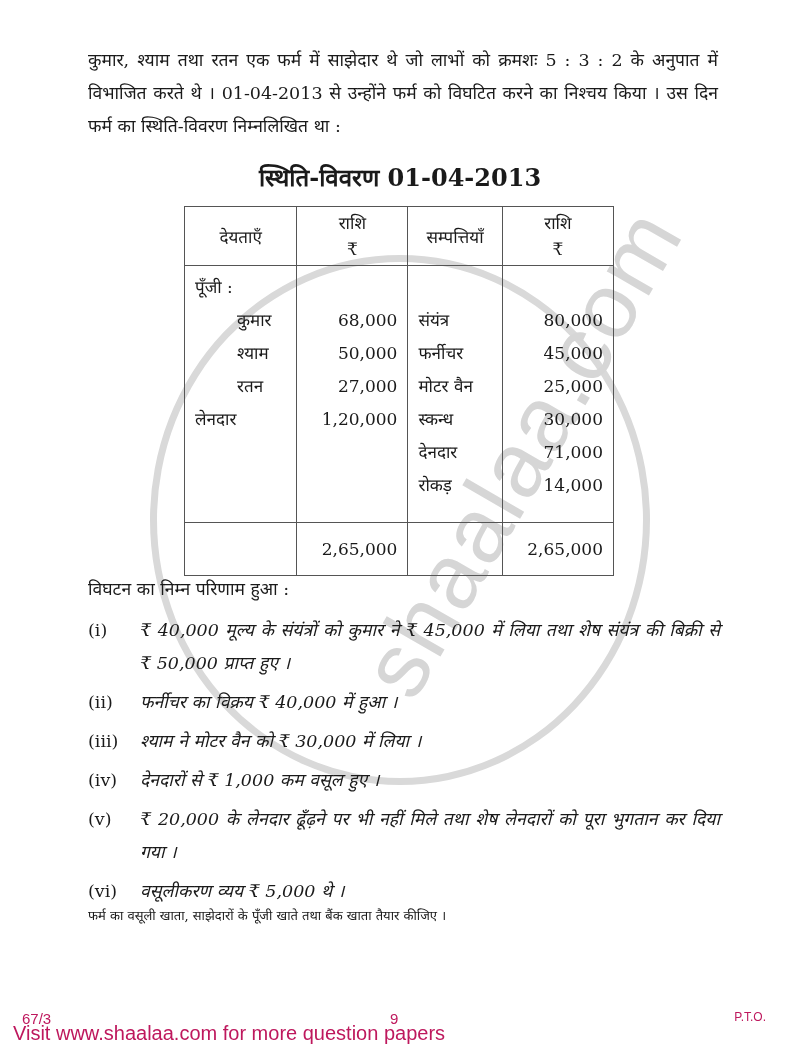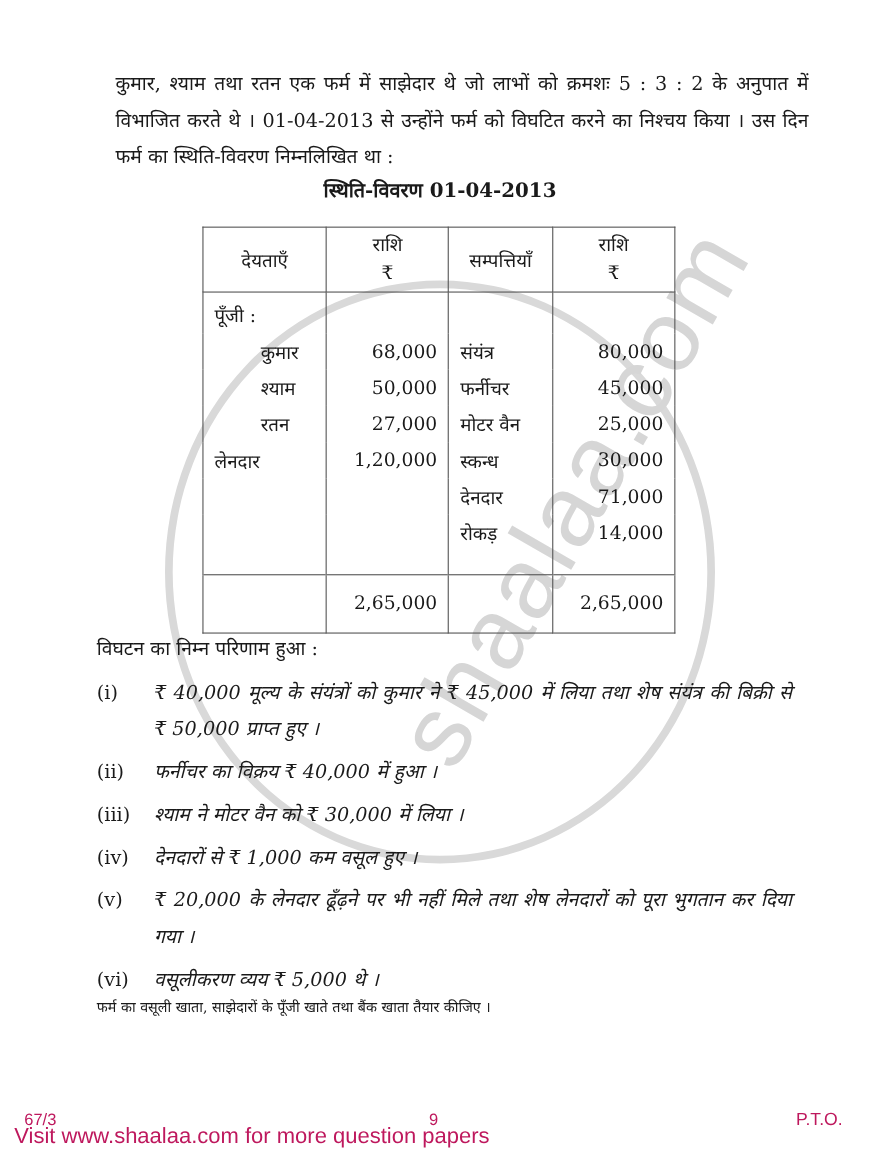--- a/index.html
+++ b/index.html
@@ -15,21 +15,21 @@
       position: absolute; left: 250px; top: 400px; font-family: "Liberation Sans", sans-serif;
       font-size: 92px; color: #d6d6d6; transform: rotate(-60deg); transform-origin: center;
       white-space: nowrap; pointer-events: none; z-index: 0; letter-spacing: 2px;
     }
     .content { position: relative; z-index: 1; }
     .para {
       position: absolute; left: 88px; width: 630px; font-size: 17.5px; line-height: 33px; text-align: justify;
     }
     .intro { top: 44px; }
     .table-title {
-      position: absolute; top: 160px; left: 0; width: 800px; text-align: center; font-weight: bold; font-size: 18px;
+      position: absolute; top: 160px; left: 0; width: 800px; text-align: center; font-weight: bold; font-size: 24px;
     }
     table.bs {
       position: absolute; left: 184px; top: 206px; width: 430px; border-collapse: collapse; font-size: 17px;
     }
     table.bs td, table.bs th { border-left: 1.5px solid #555; border-right: 1.5px solid #555; padding: 0 10px; font-weight: normal; }
     table.bs thead th { border: 1.5px solid #555; height: 58px; vertical-align: middle; }
     table.bs thead th.lbl { text-align: center; }
     table.bs thead th.amt { text-align: center; line-height: 26px; }
     table.bs tbody td { height: 33px; vertical-align: middle; }
     table.bs td.num { text-align: right; font-family: "DejaVu Serif", serif; }
@@ -40,31 +40,31 @@
     .col1 { width: 96px; } .col2 { width: 82px; } .col3 { width: 82px; } .col4 { width: 90px; }
     .subhead { position: absolute; top: 576px; left: 88px; font-size: 17.5px; }
     .items { position: absolute; top: 614px; left: 88px; width: 632px; }
     .item { display: flex; font-size: 17.5px; line-height: 33px; margin-bottom: 6px; }
     .item .roman { width: 52px; flex: none; }
     .item .txt { flex: 1; text-align: justify; font-style: italic; }
     .closing { position: absolute; top: 906px; left: 88px; font-size: 13px; }
     .footer { position: absolute; left: 0; top: 1010px; width: 800px; height: 50px; font-family: "Liberation Sans", sans-serif; font-size: 17px; color: #be185d; }
     .footer .code { position: absolute; left: 22px; top: 0; font-size: 15px; }
     .footer .page { position: absolute; left: 390px; top: 0; font-size: 15px; }
-    .footer .pto { position: absolute; right: 34px; top: 0; font-size: 16px; }
+    .footer .pto { position: absolute; right: 34px; top: 0; font-size: 12px; }
     .footer .visit { position: absolute; left: 13px; top: 12px; font-size: 20px; }
   </style>
 </head>
 <body>
 
 <div class="watermark"></div>
 <div class="watermark-text">shaalaa.com</div>
 
 <div class="content">
-  <p class="para intro" style="margin:17px">कुमार, श्याम तथा रतन एक फर्म में साझेदार थे जो लाभों को क्रमशः 5 : 3 : 2 के अनुपात में विभाजित करते थे । 01-04-2013 से उन्होंने फर्म को विघटित करने का निश्चय किया । उस दिन फर्म का स्थिति-विवरण निम्नलिखित था :</p>
+  <p class="para intro" style="margin:0">कुमार, श्याम तथा रतन एक फर्म में साझेदार थे जो लाभों को क्रमशः 5 : 3 : 2 के अनुपात में विभाजित करते थे । 01-04-2013 से उन्होंने फर्म को विघटित करने का निश्चय किया । उस दिन फर्म का स्थिति-विवरण निम्नलिखित था :</p>
 
   <div class="table-title">स्थिति-विवरण 01-04-2013</div>
 
   <table class="bs">
     <colgroup>
         <col class="col1">
         <col class="col2">
         <col class="col3">
         <col class="col4">
       </colgroup>

